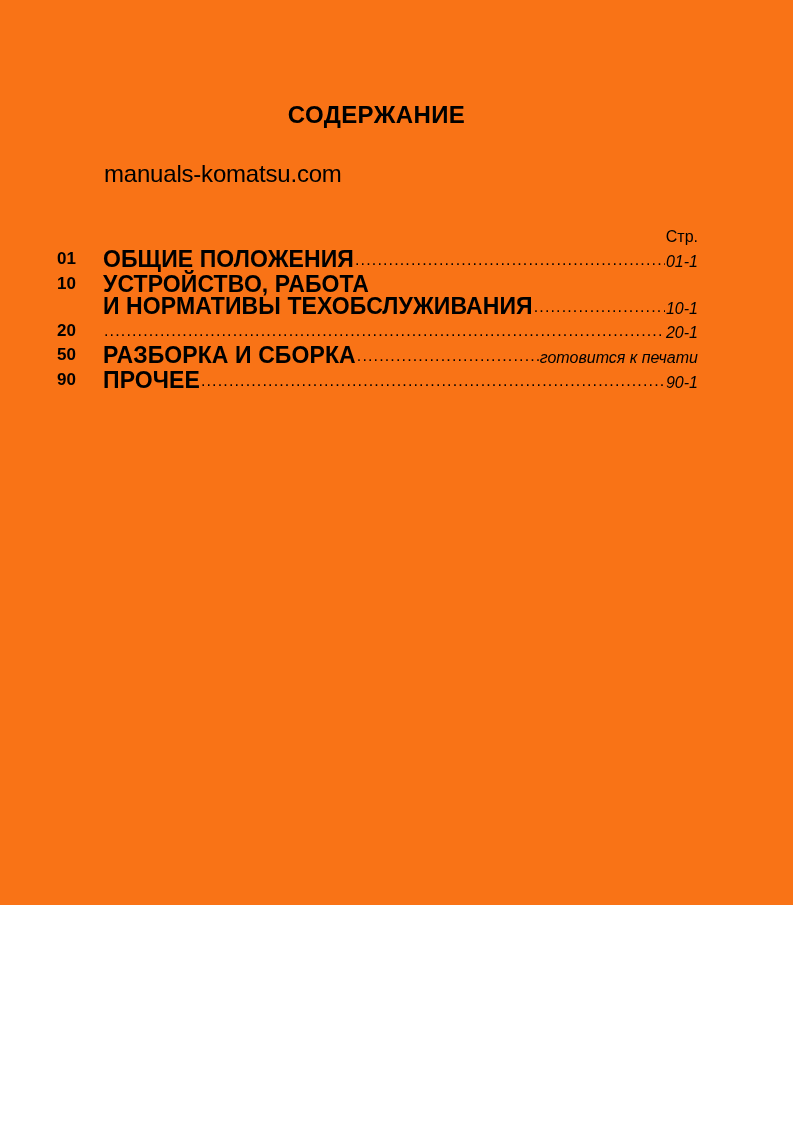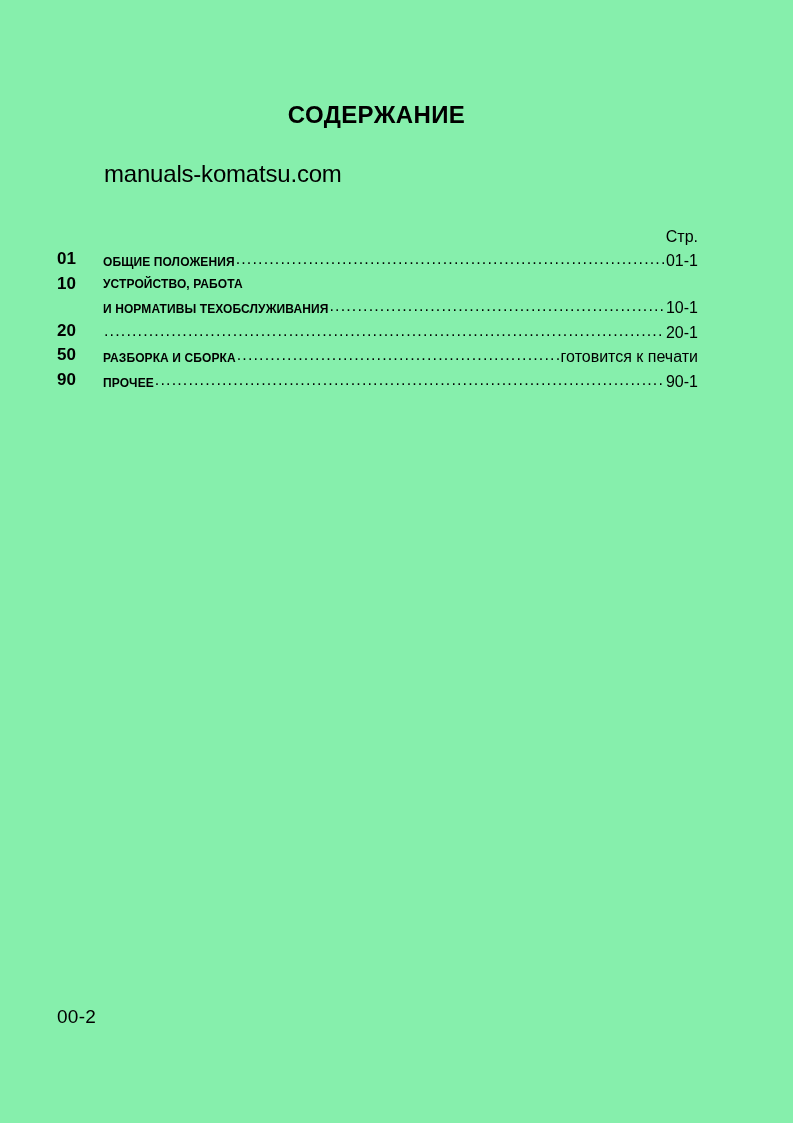--- a/index.html
+++ b/index.html
@@ -9,22 +9,22 @@
     background: #ffffff;
   }
   body {
     font-family: "Liberation Sans", "DejaVu Sans", sans-serif;
     color: #000000;
     -webkit-font-smoothing: antialiased;
   }
   .page {
     position: relative;
     width: 793px;
-    height: 1123px;
-    background: #86efac;
+    height: 905px;
+    background: #f97316;
     overflow: hidden;
     box-sizing: border-box;
   }
 
   
   .doc-title {
     position: absolute;
     left: 0;
     top: 101px;
     width: 753px;
@@ -82,21 +82,21 @@
   }
 
   
   .toc-line {
     display: flex;
     align-items: baseline;
     line-height: 22px;
     white-space: nowrap;
   }
   .toc-label {
-    font-size: 12px;
+    font-size: 23px;
     font-weight: bold;
     letter-spacing: 0.1px;
     white-space: nowrap;
     flex: 0 0 auto;
   }
   .toc-dots {
     flex: 1 1 auto;
     overflow: hidden;
     min-width: 10px;
     position: relative;
@@ -112,20 +112,21 @@
     letter-spacing: 1.15px;
     line-height: 14px;
     white-space: nowrap;
   }
   .toc-page {
     flex: 0 0 auto;
     font-size: 16px;
     font-weight: normal;
     white-space: nowrap;
     text-align: center;
+    font-style: italic;
   }
 
   
   .folio {
     position: absolute;
     left: 57px;
     top: 1008px;
     font-size: 19px;
     font-weight: normal;
     line-height: 18px;

